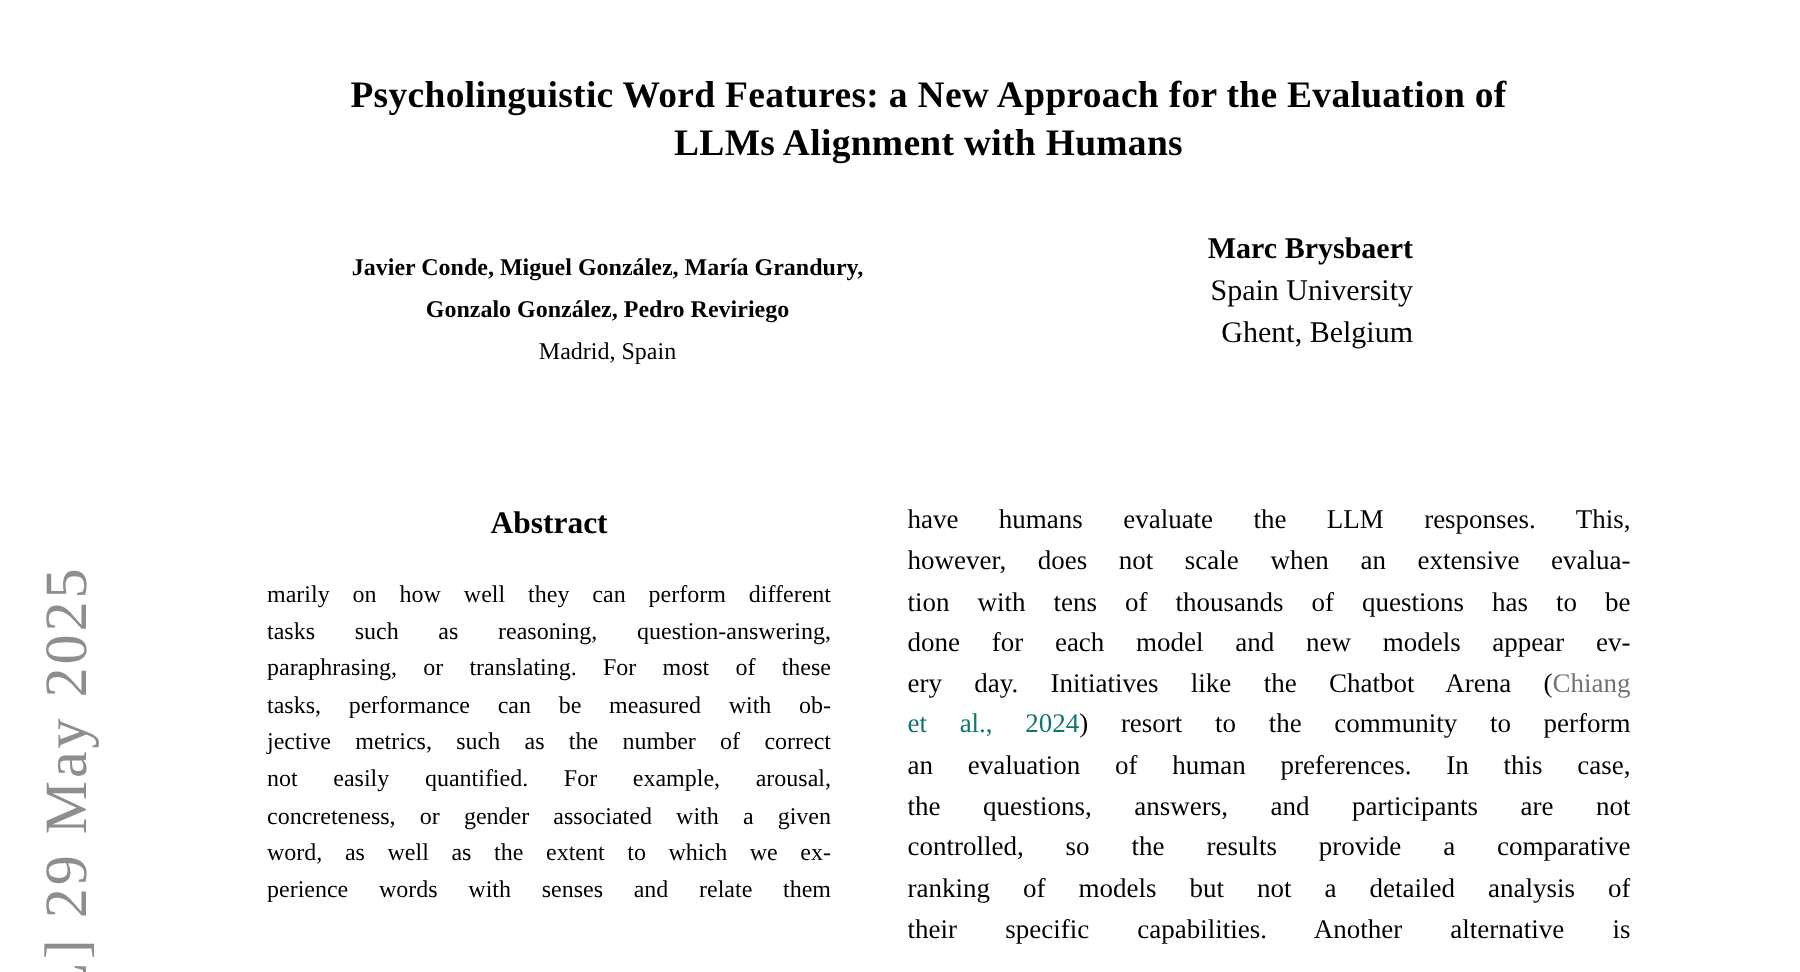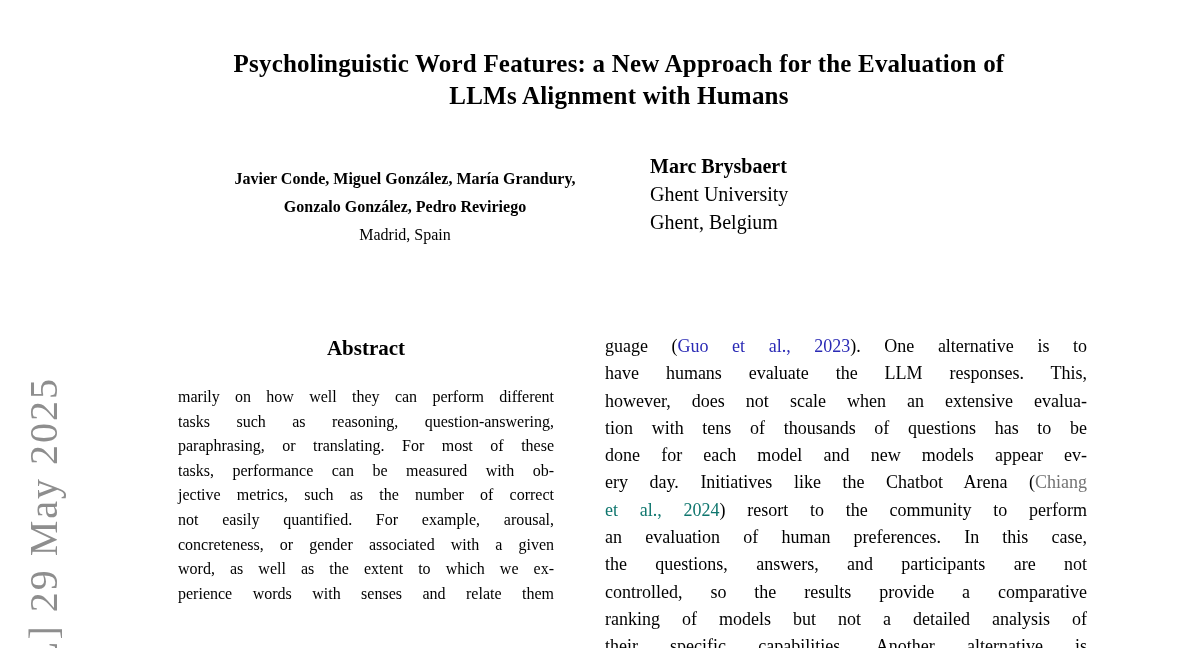--- a/index.html
+++ b/index.html
@@ -48,21 +48,21 @@
     width: 530px;
     text-align: center;
     font-size: 16px;
     line-height: 28px;
   }
   .authors-b {
     position: absolute;
     top: 152px;
     left: 650px;
     width: 292px;
-    text-align: left;
+    text-align: right;
     font-size: 20px;
     line-height: 28px;
   }
   .author-names { font-weight: bold; }
 
   
   .abstract-heading {
     position: absolute;
     top: 335px;
     left: 178px;
@@ -112,40 +112,39 @@
   </div>
 
   <div class="authors-a">
     <div class="author-names">Javier Conde, Miguel González, María Grandury,</div>
     <div class="author-names">Gonzalo González, Pedro Reviriego</div>
     <div>Madrid, Spain</div>
   </div>
 
   <div class="authors-b">
     <div class="author-names">Marc Brysbaert</div>
-    <div>Ghent University</div>
+    <div>Spain University</div>
     <div>Ghent, Belgium</div>
   </div>
 
   <div class="abstract-heading">Abstract</div>
 
   <div class="abstract-lines">
       <div class="jline">marily on how well they can perform different</div>
       <div class="jline">tasks such as reasoning, question-answering,</div>
       <div class="jline">paraphrasing, or translating. For most of these</div>
       <div class="jline">tasks, performance can be measured with ob-</div>
       <div class="jline">jective metrics, such as the number of correct</div>
       <div class="jline">not easily quantified. For example, arousal,</div>
       <div class="jline">concreteness, or gender associated with a given</div>
       <div class="jline">word, as well as the extent to which we ex-</div>
       <div class="jline">perience words with senses and relate them</div>
     </div>
 
   <div class="intro-lines">
-      <div class="jline"><span>guage (</span><span style="color: rgb(42, 42, 181);">Guo et al., 2023</span><span>). One alternative is to</span></div>
       <div class="jline"><span>have humans evaluate the LLM responses. This,</span></div>
       <div class="jline"><span>however, does not scale when an extensive evalua-</span></div>
       <div class="jline"><span>tion with tens of thousands of questions has to be</span></div>
       <div class="jline"><span>done for each model and new models appear ev-</span></div>
       <div class="jline"><span>ery day. Initiatives like the Chatbot Arena (</span><span style="color: #737373;">Chiang</span></div>
       <div class="jline"><span style="color: #0f766e;">et al., 2024</span><span>) resort to the community to perform</span></div>
       <div class="jline"><span>an evaluation of human preferences. In this case,</span></div>
       <div class="jline"><span>the questions, answers, and participants are not</span></div>
       <div class="jline"><span>controlled, so the results provide a comparative</span></div>
       <div class="jline"><span>ranking of models but not a detailed analysis of</span></div>

